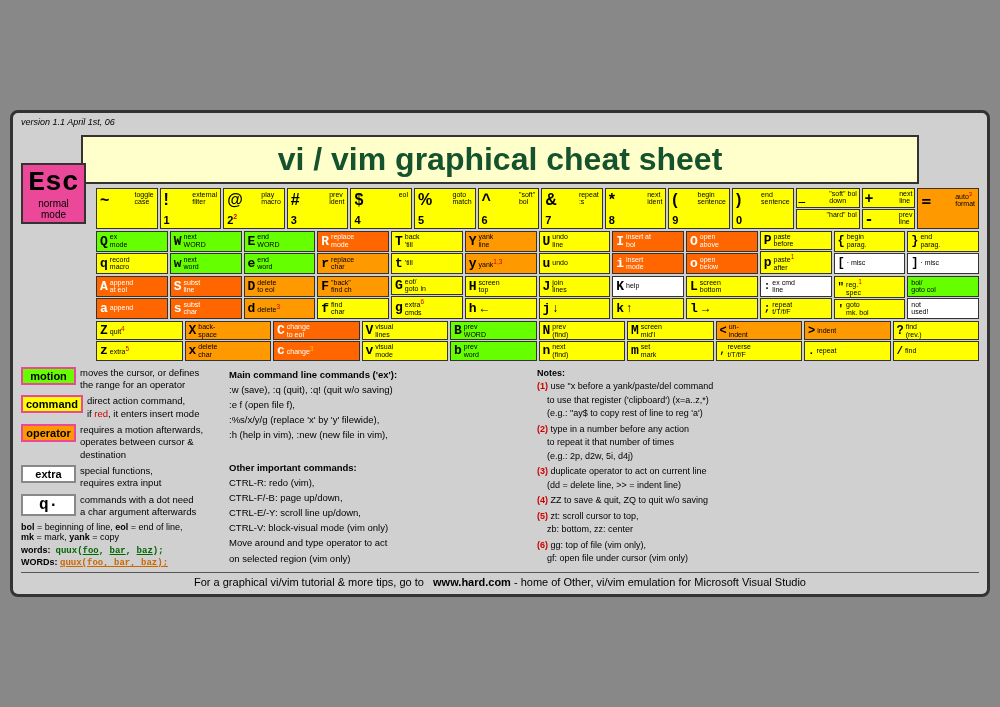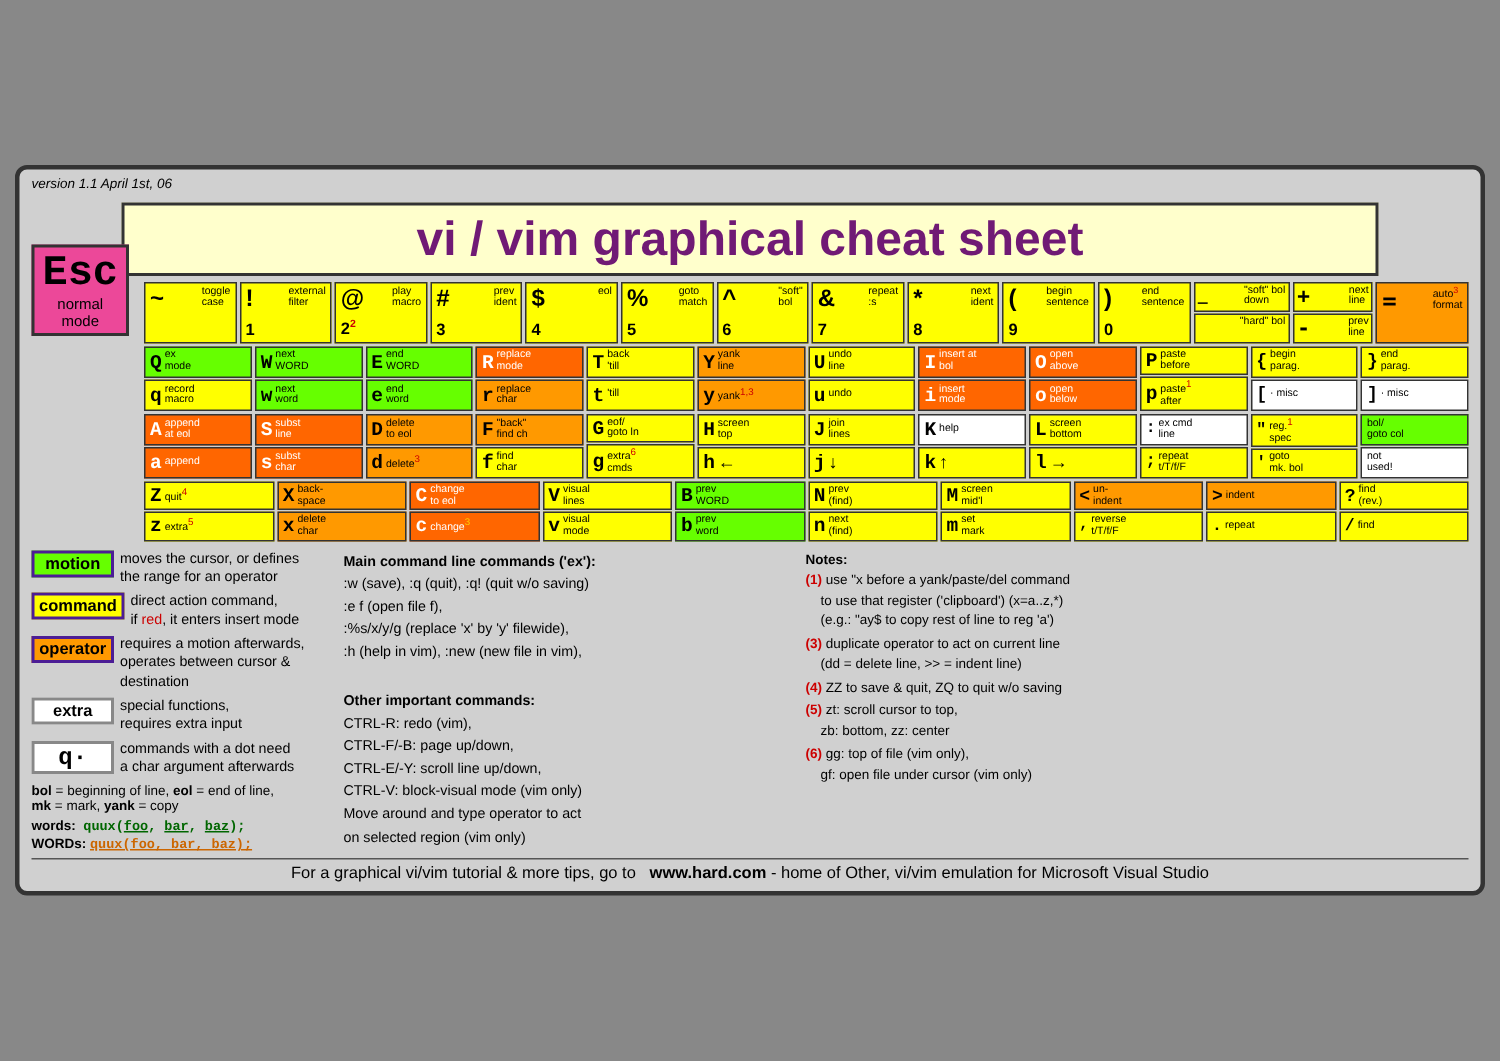--- a/index.html
+++ b/index.html
@@ -31,21 +31,21 @@
     .title-box {
       border: 2px solid #333;
       background: #ffffcc;
       text-align: center;
       margin: 2px 60px 4px 60px;
       padding: 4px 0;
     }
     .title-box h1 {
       font-size: 32px;
       font-weight: bold;
-      color: #701a75;
+      color: #14532d;
     }
     
     .esc-key {
       position: absolute;
       top: 50px;
       left: 8px;
       background: #ec4899;
       border: 2px solid #333;
       width: 65px;
       text-align: center;
@@ -63,21 +63,21 @@
     }
     .legend-item {
       display: flex;
       align-items: flex-start;
       gap: 4px;
       margin-bottom: 4px;
     }
     .legend-box {
       min-width: 55px;
       text-align: center;
-      border: 2px solid #4c1d95;
+      border: 2px solid #ec4899;
       font-weight: bold;
       font-size: 11px;
       padding: 1px 3px;
       flex-shrink: 0;
     }
     .legend-text {
       font-size: 9.5px;
       line-height: 1.3;
     }
     .legend-green { background: #66ff00; }
@@ -731,20 +731,21 @@
       </div>
       <div>
         Move around and type operator to act<br>
         on selected region (vim only)
       </div>
     </div>
 
     <div style="flex:1;font-size:9px;line-height:1.5;">
       <div style="font-weight:bold;">Notes:</div>
       <div><span class="red font-weight:bold"><strong>(1)</strong></span> use "x before a yank/paste/del command<br>&nbsp;&nbsp;&nbsp;&nbsp;to use that register ('clipboard') (x=a..z,*)<br>&nbsp;&nbsp;&nbsp;&nbsp;(e.g.: "ay$ to copy rest of line to reg 'a')</div>
+      <div style="margin-top:2px;"><span class="red"><strong>(2)</strong></span> type in a number before any action<br>&nbsp;&nbsp;&nbsp;&nbsp;to repeat it that number of times<br>&nbsp;&nbsp;&nbsp;&nbsp;(e.g.: 2p, d2w, 5i, d4j)</div>
       <div style="margin-top:2px;"><span class="red"><strong>(3)</strong></span> duplicate operator to act on current line<br>&nbsp;&nbsp;&nbsp;&nbsp;(dd = delete line, &gt;&gt; = indent line)</div>
       <div style="margin-top:2px;"><span class="red"><strong>(4)</strong></span> ZZ to save &amp; quit, ZQ to quit w/o saving</div>
       <div style="margin-top:2px;"><span class="red"><strong>(5)</strong></span> zt: scroll cursor to top,<br>&nbsp;&nbsp;&nbsp;&nbsp;zb: bottom, zz: center</div>
       <div style="margin-top:2px;"><span class="red"><strong>(6)</strong></span> gg: top of file (vim only),<br>&nbsp;&nbsp;&nbsp;&nbsp;gf: open file under cursor (vim only)</div>
     </div>
   </div>
 
   <div class="footer">
     <span>For a graphical vi/vim tutorial &amp; more tips, go to</span>&nbsp;&nbsp;
     <span class="website">www.hard.com</span>

